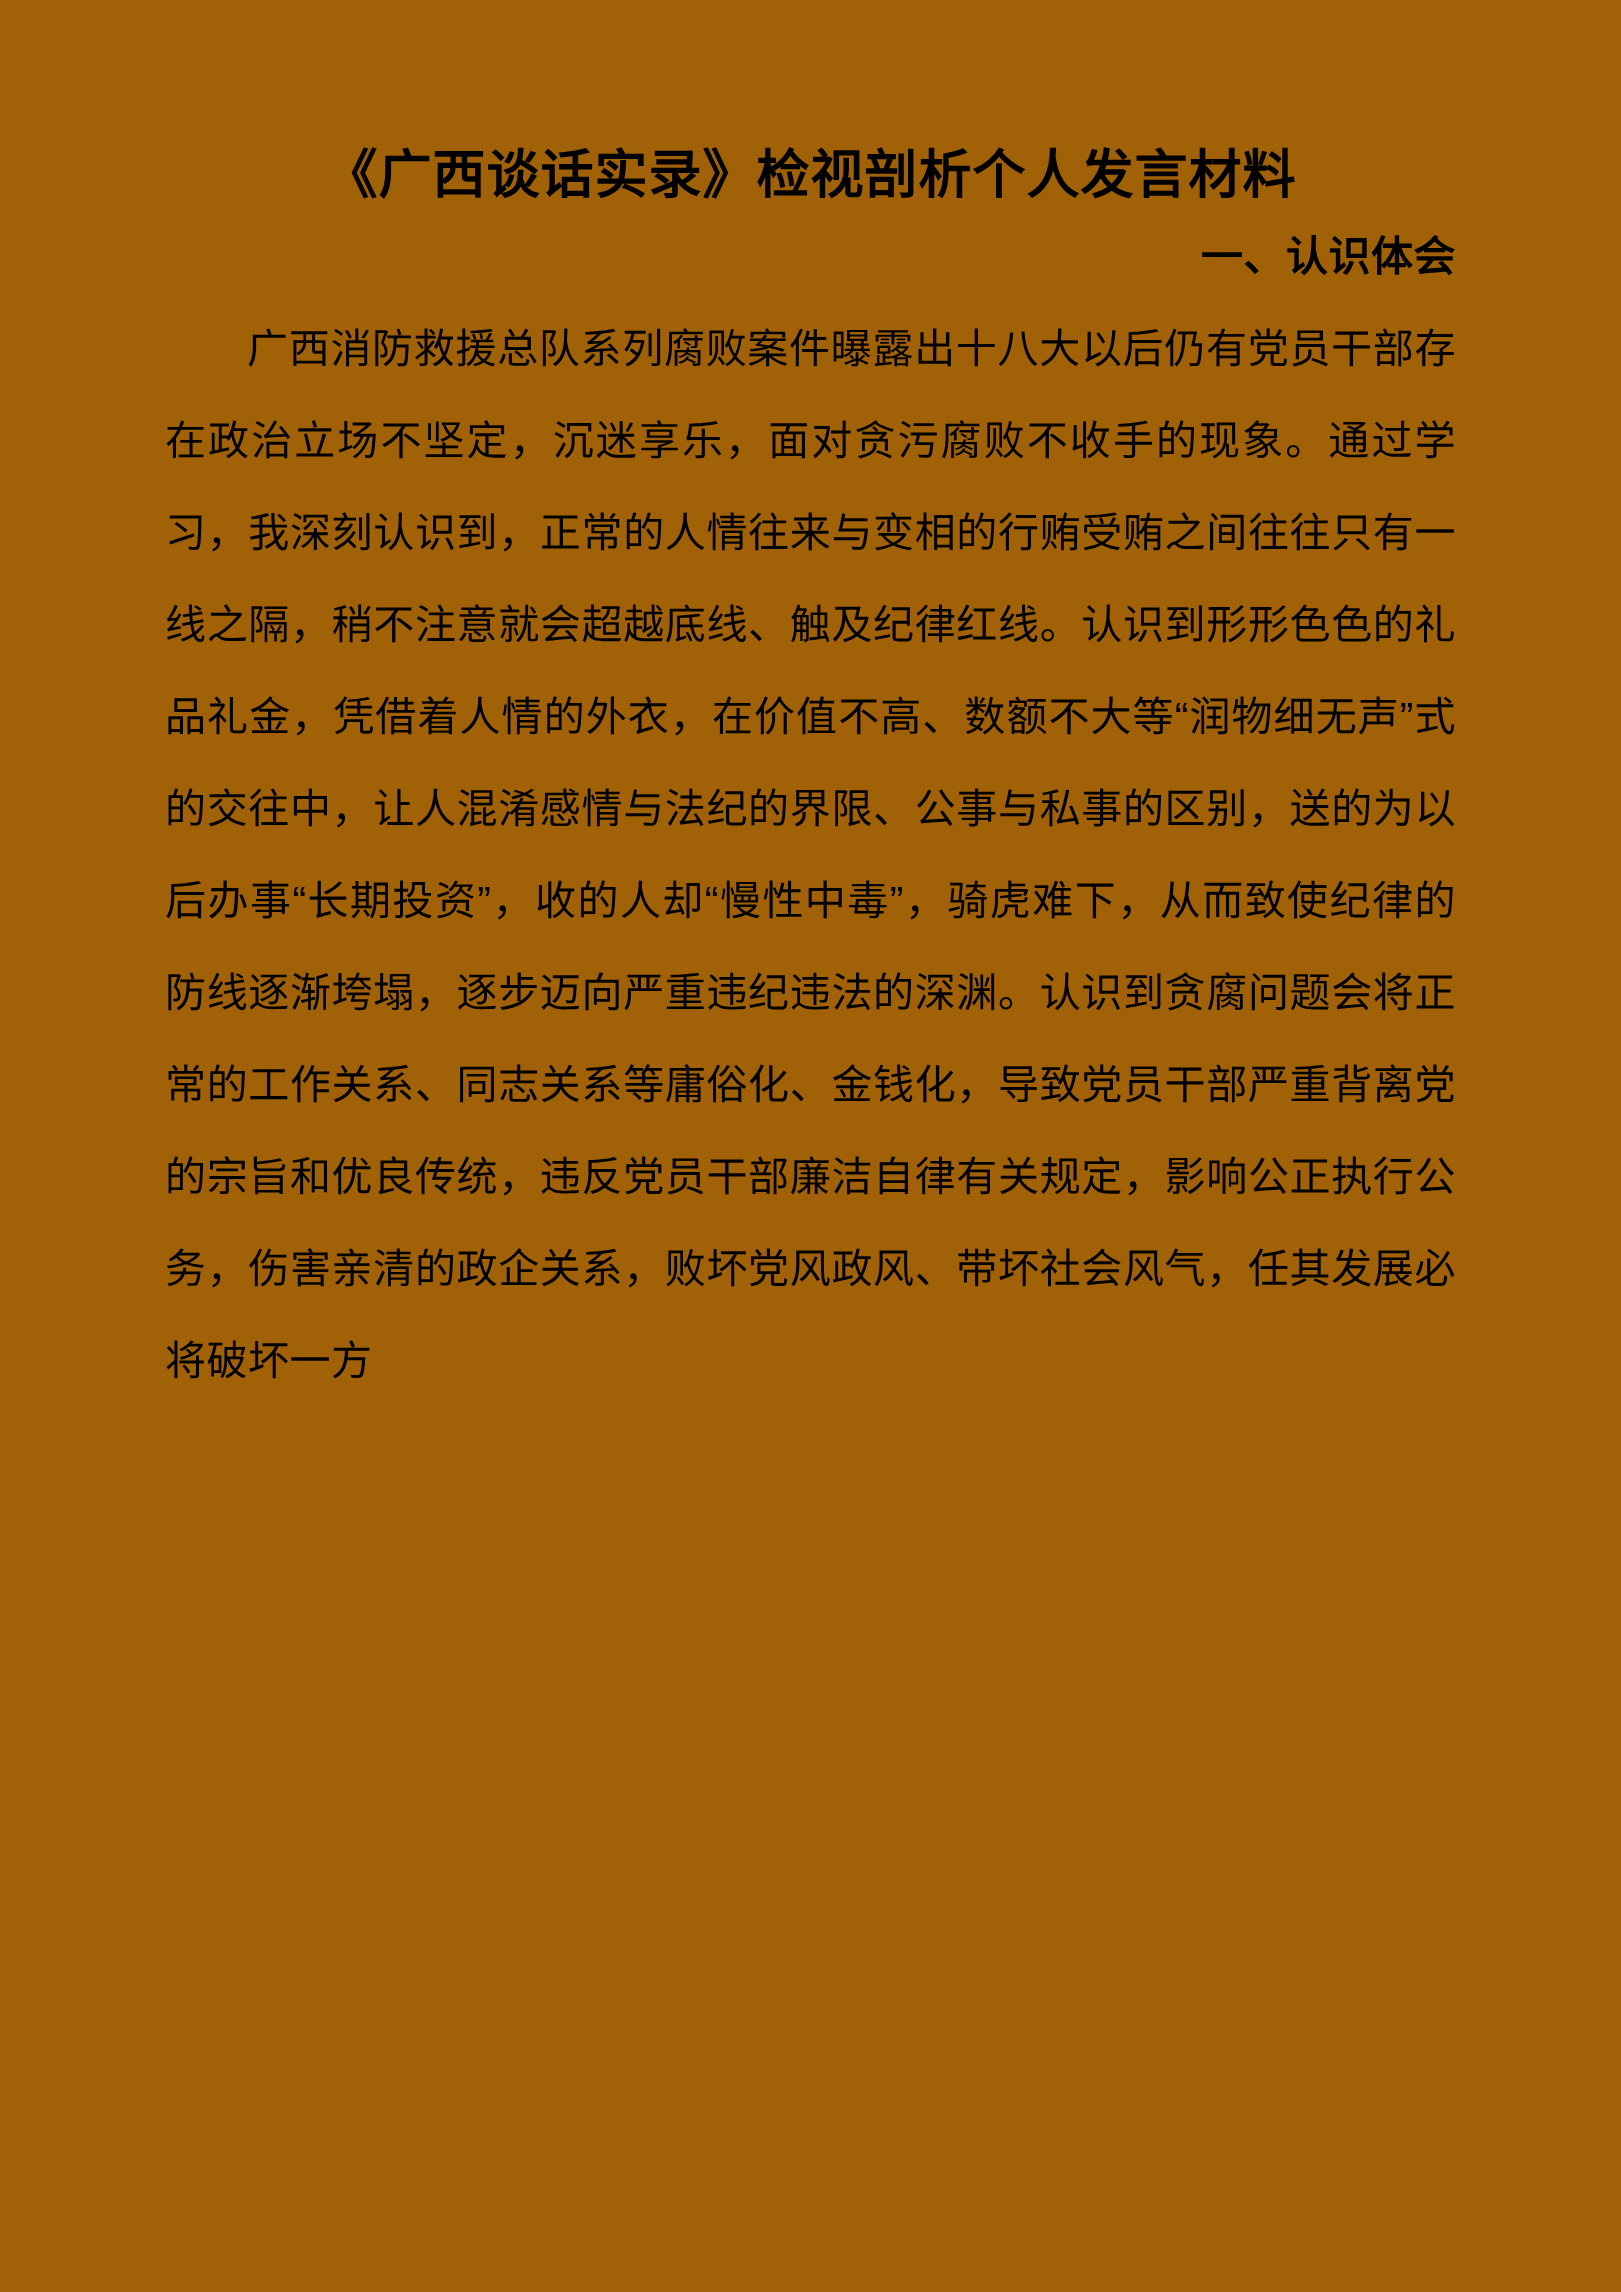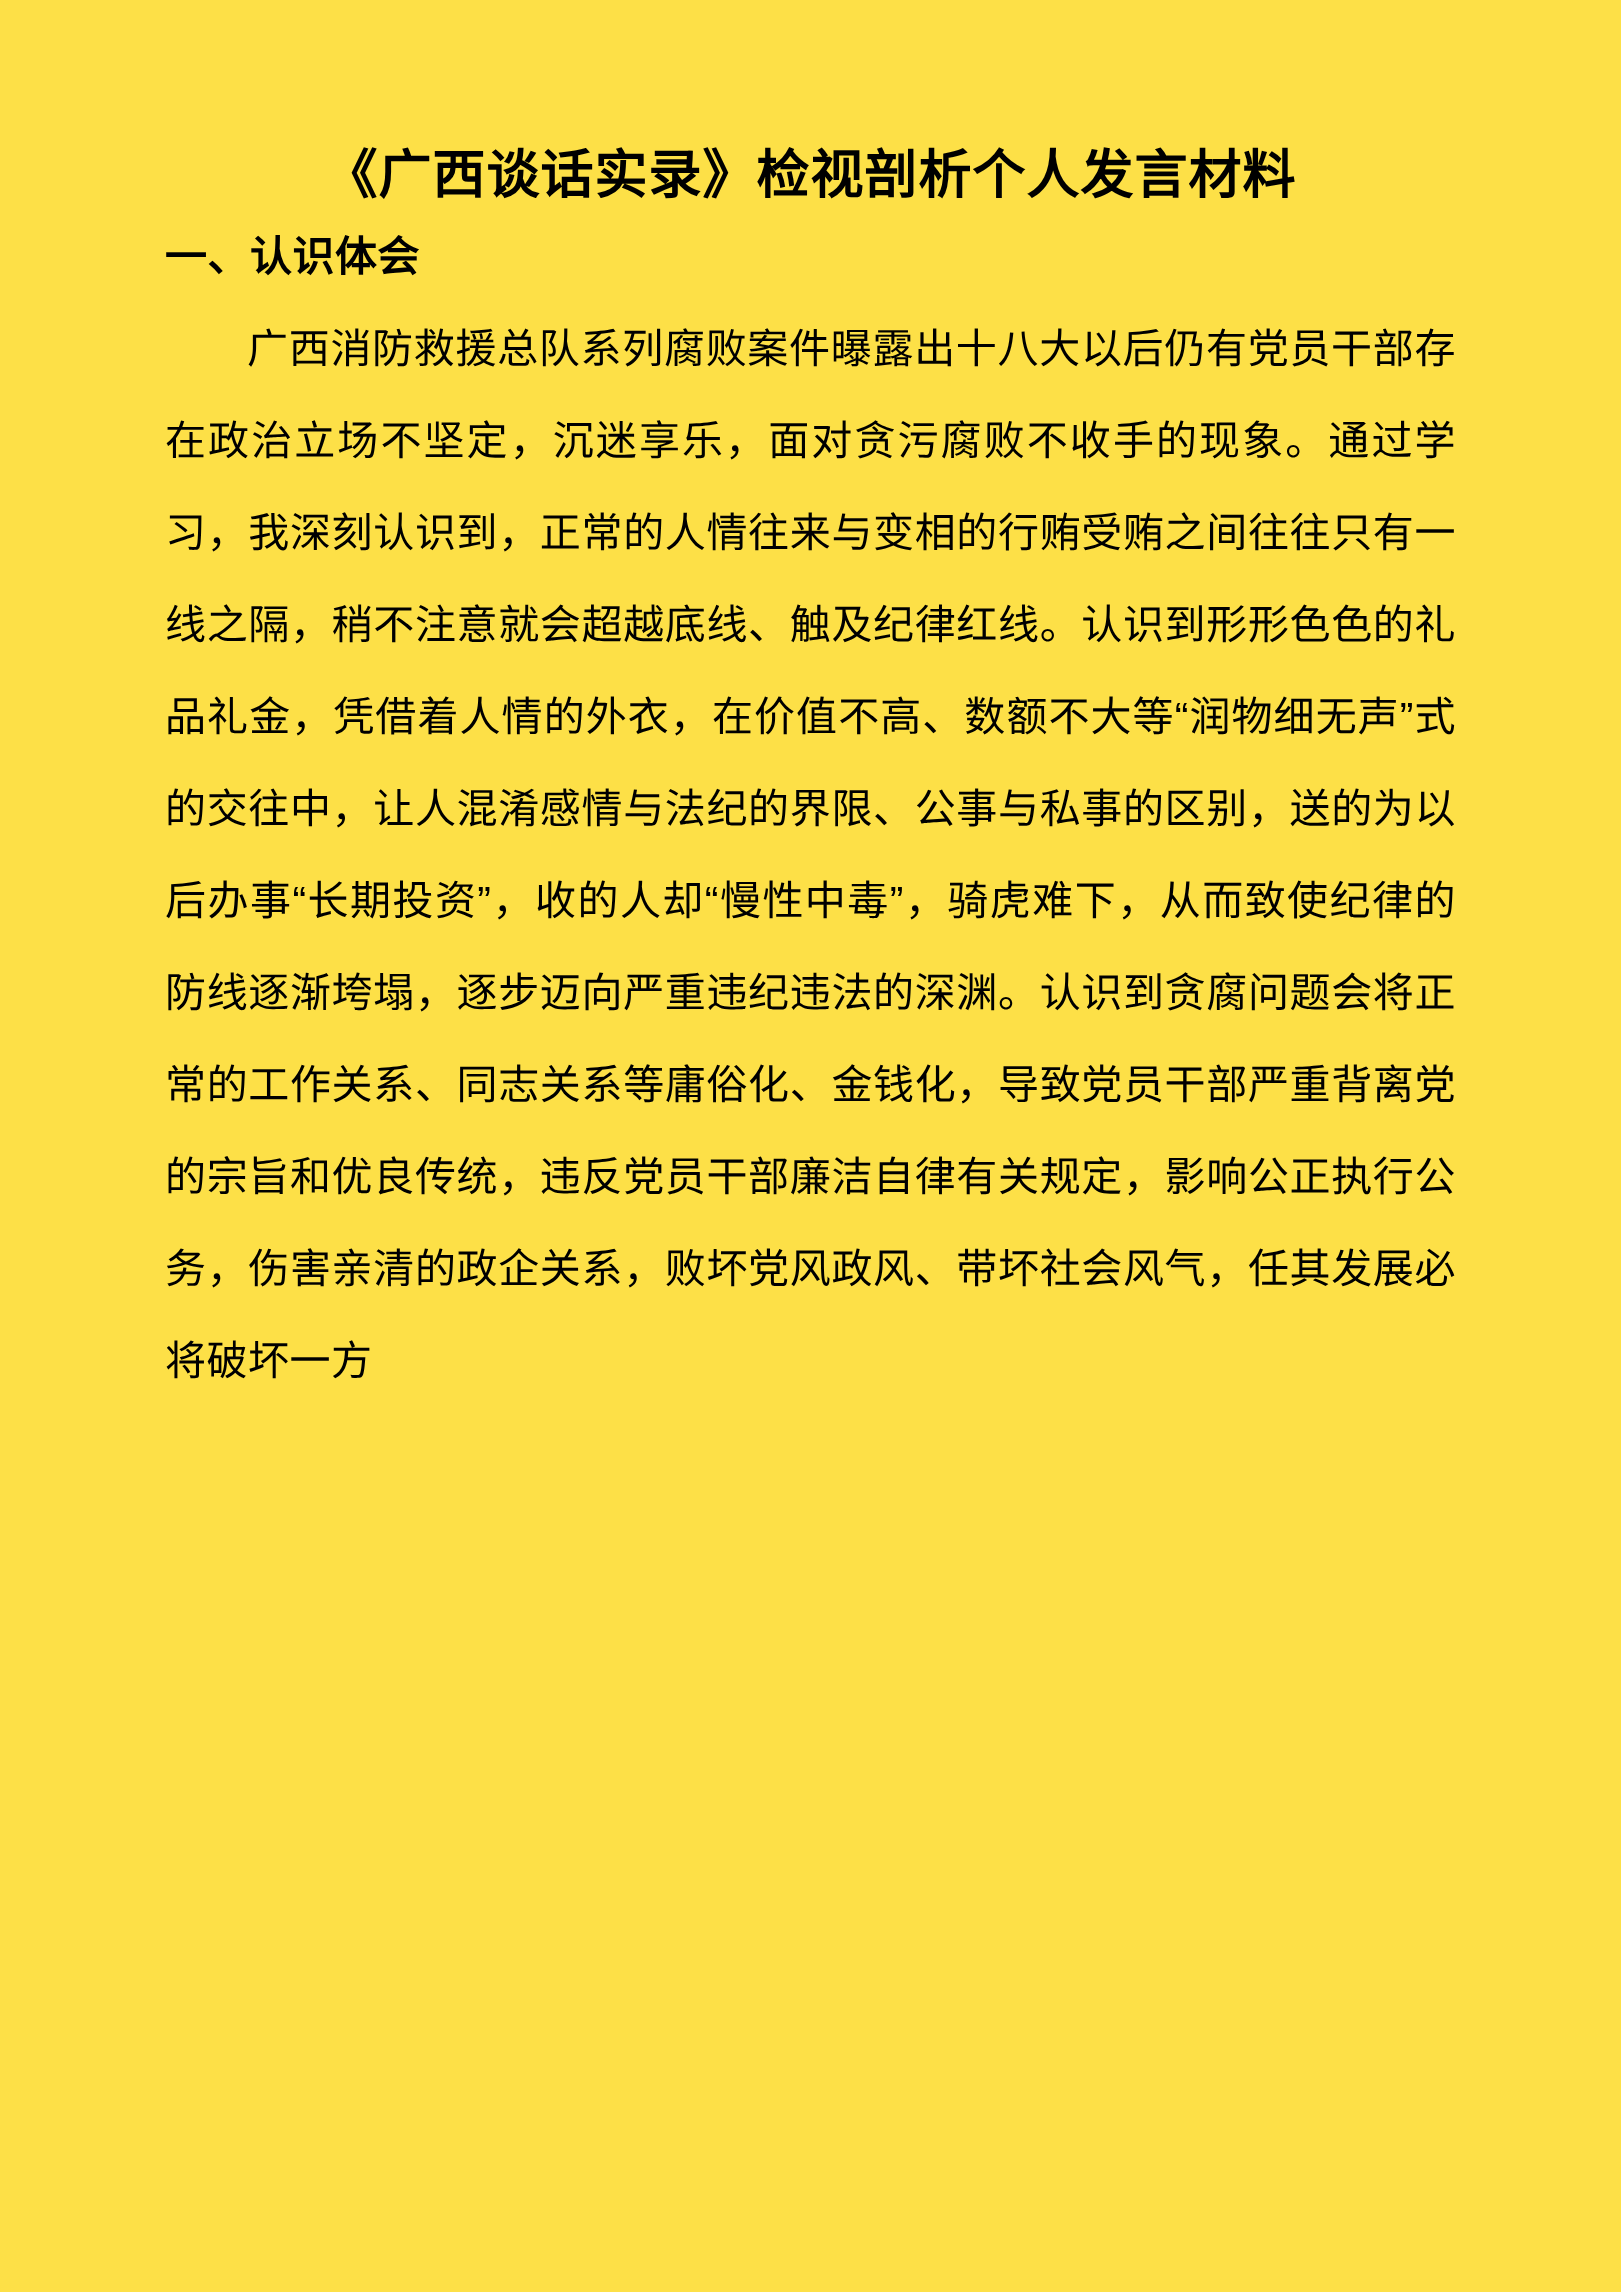--- a/index.html
+++ b/index.html
@@ -5,21 +5,21 @@
   html, body {
     margin: 0;
     padding: 0;
     background: #ffffff;
   }
   .page {
     position: relative;
     width: 1621px;
     height: 2293px;
     margin: 0 auto;
-    background: #fde047;
+    background: #a16207;
     box-sizing: border-box;
     padding: 139px 165px 0 165px;
     font-family: "Liberation Sans", "DejaVu Sans", sans-serif;
     color: #000000;
     overflow: hidden;
   }
   .title {
     margin: 0;
     font-size: 53px;
     font-weight: 700;
@@ -47,20 +47,21 @@
   .body-text.continued {
     margin-top: 0;
   }
   .section-heading {
     margin: 0;
     font-size: 42px;
     font-weight: 700;
     line-height: 92px;
     text-indent: 0;
     letter-spacing: 0.5px;
+    text-align: right;
   }
 </style>
 </head>
 <body>
 
 <div class="page">
 
   <h1 class="title">《广西谈话实录》检视剖析个人发言材料</h1>
 
 

